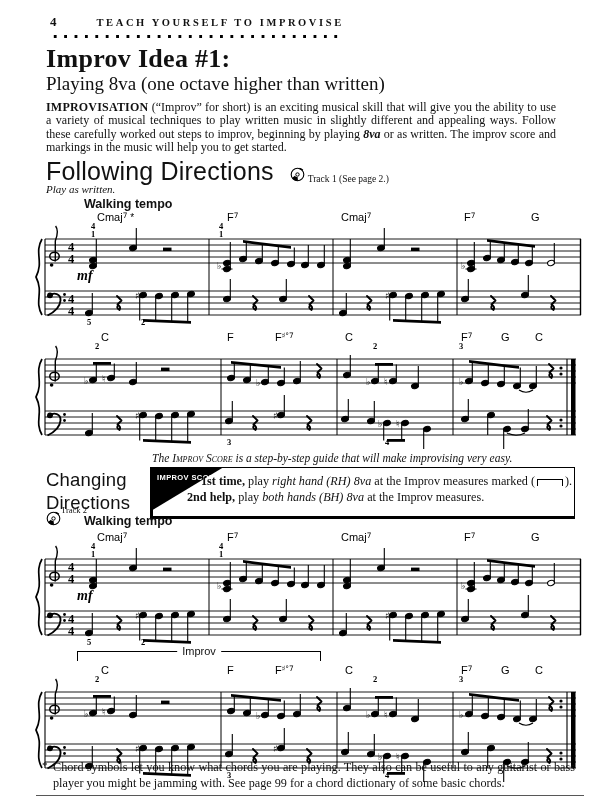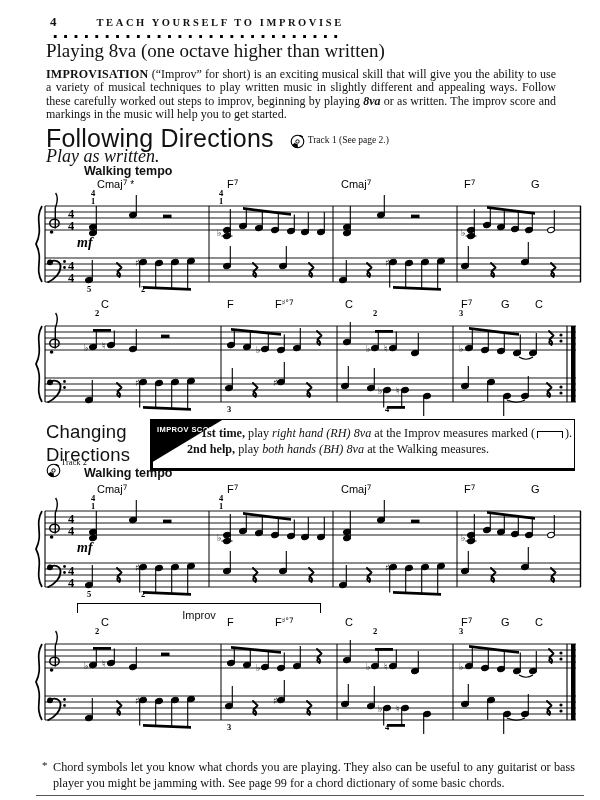--- a/index.html
+++ b/index.html
@@ -14,22 +14,22 @@
         background-size:10.4px 5px;background-position:0 50%;background-repeat:repeat-x;}
   h1.title{margin:7px 0 0 46px;font-size:26px;line-height:26px;letter-spacing:.3px;font-weight:bold;}
   h2.subtitle{margin:2px 0 0 46px;font-size:19px;line-height:20px;font-weight:normal;}
   .intro{margin:7px 44px 0 46px;font-size:12px;line-height:13.4px;text-align:justify;}
   .intro b{letter-spacing:.2px;}
   .bi{font-weight:bold;font-style:italic;}
   
   .sec1-row{margin:7px 0 0 46px;display:flex;align-items:flex-start;height:20px;}
   .sec-heading{font-family:"Liberation Sans",sans-serif;font-size:25px;line-height:19px;letter-spacing:.2px;}
   .track{margin-left:16px;margin-top:5px;display:flex;align-items:flex-start;}
-  .track-label{font-size:9.5px;margin-left:2px;margin-top:1px;}
-  .play-written{margin:1px 0 0 46px;font-style:italic;font-size:18px;line-height:13px;}
+  .track-label{font-size:9.5px;margin-left:2px;margin-top:7px;}
+  .play-written{margin:1px 0 0 46px;font-style:italic;font-size:11px;line-height:13px;}
   .tempo{margin:1px 0 0 84px;font-family:"Liberation Sans",sans-serif;font-weight:bold;font-size:12.5px;line-height:14px;}
   .system-wrap{position:relative;margin-left:31px;width:562px;}
   svg.system{display:block;}
   
   .improv-note{margin:3px 0 0 152px;font-style:italic;font-size:11.5px;white-space:nowrap;}
   .sc{font-variant:small-caps;}
   .mid-row{position:relative;margin:3px 25px 0 46px;height:40px;}
   .changing{position:absolute;left:0;top:1px;font-family:"Liberation Sans",sans-serif;
             font-size:18.5px;line-height:23px;letter-spacing:.2px;}
   .improv-box{position:relative;margin-left:104px;border:1.5px solid #000;
@@ -44,39 +44,40 @@
   .mbracket{display:inline-block;width:24px;height:6px;border-top:1.3px solid #000;
             border-left:1.3px solid #000;border-right:1.3px solid #000;
             vertical-align:-1px;margin:0 2px;}
   .track2-block{position:relative;margin-left:46px;height:24px;}
   .t2-icon{position:absolute;left:0;top:4px;}
   .t2-label{position:absolute;left:15px;top:-2px;font-size:8.5px;}
   .t2-tempo{position:absolute;left:38px;top:7px;font-family:"Liberation Sans",sans-serif;
             font-weight:bold;font-size:12.5px;}
   .improv-bracket{position:absolute;left:46px;top:-13px;width:242px;height:9px;
                   border-top:1.2px solid #000;border-left:1.2px solid #000;border-right:1.2px solid #000;}
-  .improv-bracket-label{position:absolute;left:50%;top:12px;transform:translate(-50%,-58%);
+  .improv-bracket-label{position:absolute;left:50%;top:0;transform:translate(-50%,-58%);
                         background:#fff;padding:0 5px;font-family:"Liberation Sans",sans-serif;font-size:11px;}
   .sys4{margin-top:15px;}
   .footnote{position:absolute;left:40px;bottom:9px;width:522px;padding-left:13px;
             font-size:12.2px;line-height:16px;text-align:justify;}
   .fn-marker{position:absolute;left:2px;top:-2px;font-size:11px;}
   .bottom-line{position:absolute;left:36px;bottom:4px;width:548px;height:1px;background:#3a3a3a;opacity:.85;}
 </style>
 </head>
 <body>
 
 <div class="page">
 
   <div class="hdr">
     <span class="hdr-num">4</span>
     <span class="hdr-title">TEACH YOURSELF TO IMPROVISE</span>
   </div>
   <div class="dots"></div>
 
+  <h1 class="title">Improv Idea #1:</h1>
   <h2 class="subtitle">Playing 8va (one octave higher than written)</h2>
 
   <p class="intro"><b>IMPROVISATION</b><span> (“Improv” for short) is an exciting musical skill that will give you the ability to use a variety of musical techniques to play written music in slightly different and appealing ways.  Follow these carefully worked out steps to improv, beginning by playing </span><span class="bi">8va</span><span> or as written.  The improv score and markings in the music will help you to get started.</span></p>
 
   <div class="sec1-row">
     <span class="sec-heading">Following Directions</span>
     <span class="track">
       <svg width="16" height="15" viewBox="0 0 16 15">
         <circle cx="7.5" cy="7.5" r="6.3" fill="#fff" stroke="#000" stroke-width="1.1"></circle>
         <circle cx="7.5" cy="7.5" r="1.7" fill="#fff" stroke="#000" stroke-width="1"></circle>
@@ -353,31 +354,32 @@
         <line x1="456.7" y1="85" x2="456.7" y2="104" stroke="#000" stroke-width="1.1"></line>
         <path d="M476 102 Q 485 106.5 494 102" fill="none" stroke="#000" stroke-width="1.1"></path>
         <ellipse cx="476" cy="98" rx="3.5" ry="2.6" transform="rotate(-18 476 98)" fill="#000" stroke="#000" stroke-width="1.1"></ellipse>
         <line x1="472.7" y1="99" x2="472.7" y2="118" stroke="#000" stroke-width="1.1"></line>
         <ellipse cx="494" cy="98" rx="3.5" ry="2.6" transform="rotate(-18 494 98)" fill="#000" stroke="#000" stroke-width="1.1"></ellipse>
         <line x1="497.3" y1="97" x2="497.3" y2="78" stroke="#000" stroke-width="1.1"></line>
         <path d="M516 85 L520.5 89.5 L516.5 93.5 Q520.5 96 518.5 99 Q514.5 96.5 517.5 94" fill="none" stroke="#000" stroke-width="1.9" stroke-linejoin="round" stroke-linecap="round"></path>
       </svg>
   </div>
 
+  <div class="improv-note"><span>The </span><span class="sc">Improv Score</span><span> is a step-by-step guide that will make improvising very easy.</span></div>
 
   <div class="mid-row">
     <div class="changing">
       <div>Changing</div>
       <div>Directions</div>
     </div>
     <div class="improv-box">
       <div class="corner"></div>
       <div class="corner-label">IMPROV SCORE</div>
       <div class="box-line1"><b>1st time,</b><span> play </span><span class="bi" style="font-weight:normal;font-style:italic;text-align:right;"><i>right hand (RH) 8va</i></span><span> at the Improv measures marked (</span><span class="mbracket"></span><span>).</span></div>
-      <div class="box-line2"><b>2nd help,</b><span> play </span><i>both hands (BH) 8va</i><span> at the Walking measures.</span></div>
+      <div class="box-line2"><b>2nd help,</b><span> play </span><i>both hands (BH) 8va</i><span> at the Improv measures.</span></div>
     </div>
   </div>
 
   <div class="track2-block">
     <span class="t2-icon">
       <svg width="16" height="15" viewBox="0 0 16 15">
         <circle cx="7.5" cy="7.5" r="6.3" fill="#fff" stroke="#000" stroke-width="1.1"></circle>
         <circle cx="7.5" cy="7.5" r="1.7" fill="#fff" stroke="#000" stroke-width="1"></circle>
         <path d="M2 11 A6.3 6.3 0 0 0 8 13.7 L7.6 10 A2.6 2.6 0 0 1 4.9 8.8 Z" fill="#000"></path>
         <path d="M12.8 3.2 A6.3 6.3 0 0 0 9.5 1.5" fill="none" stroke="#000" stroke-width="1.4"></path>

